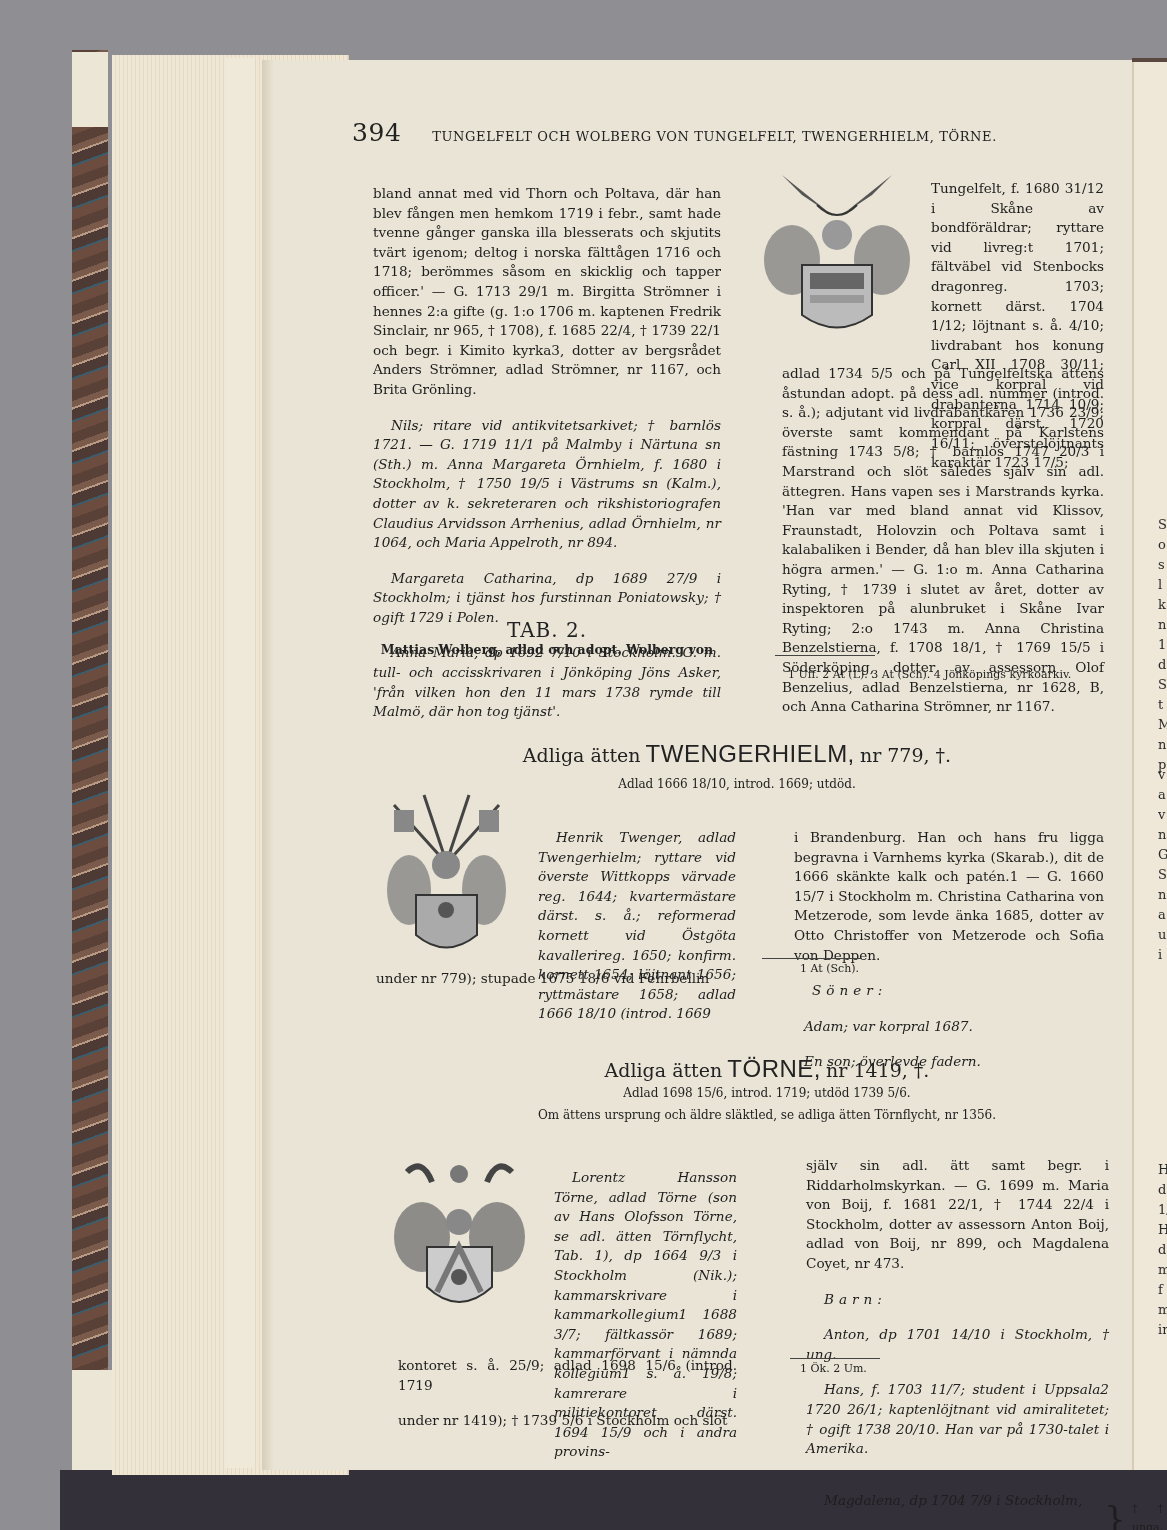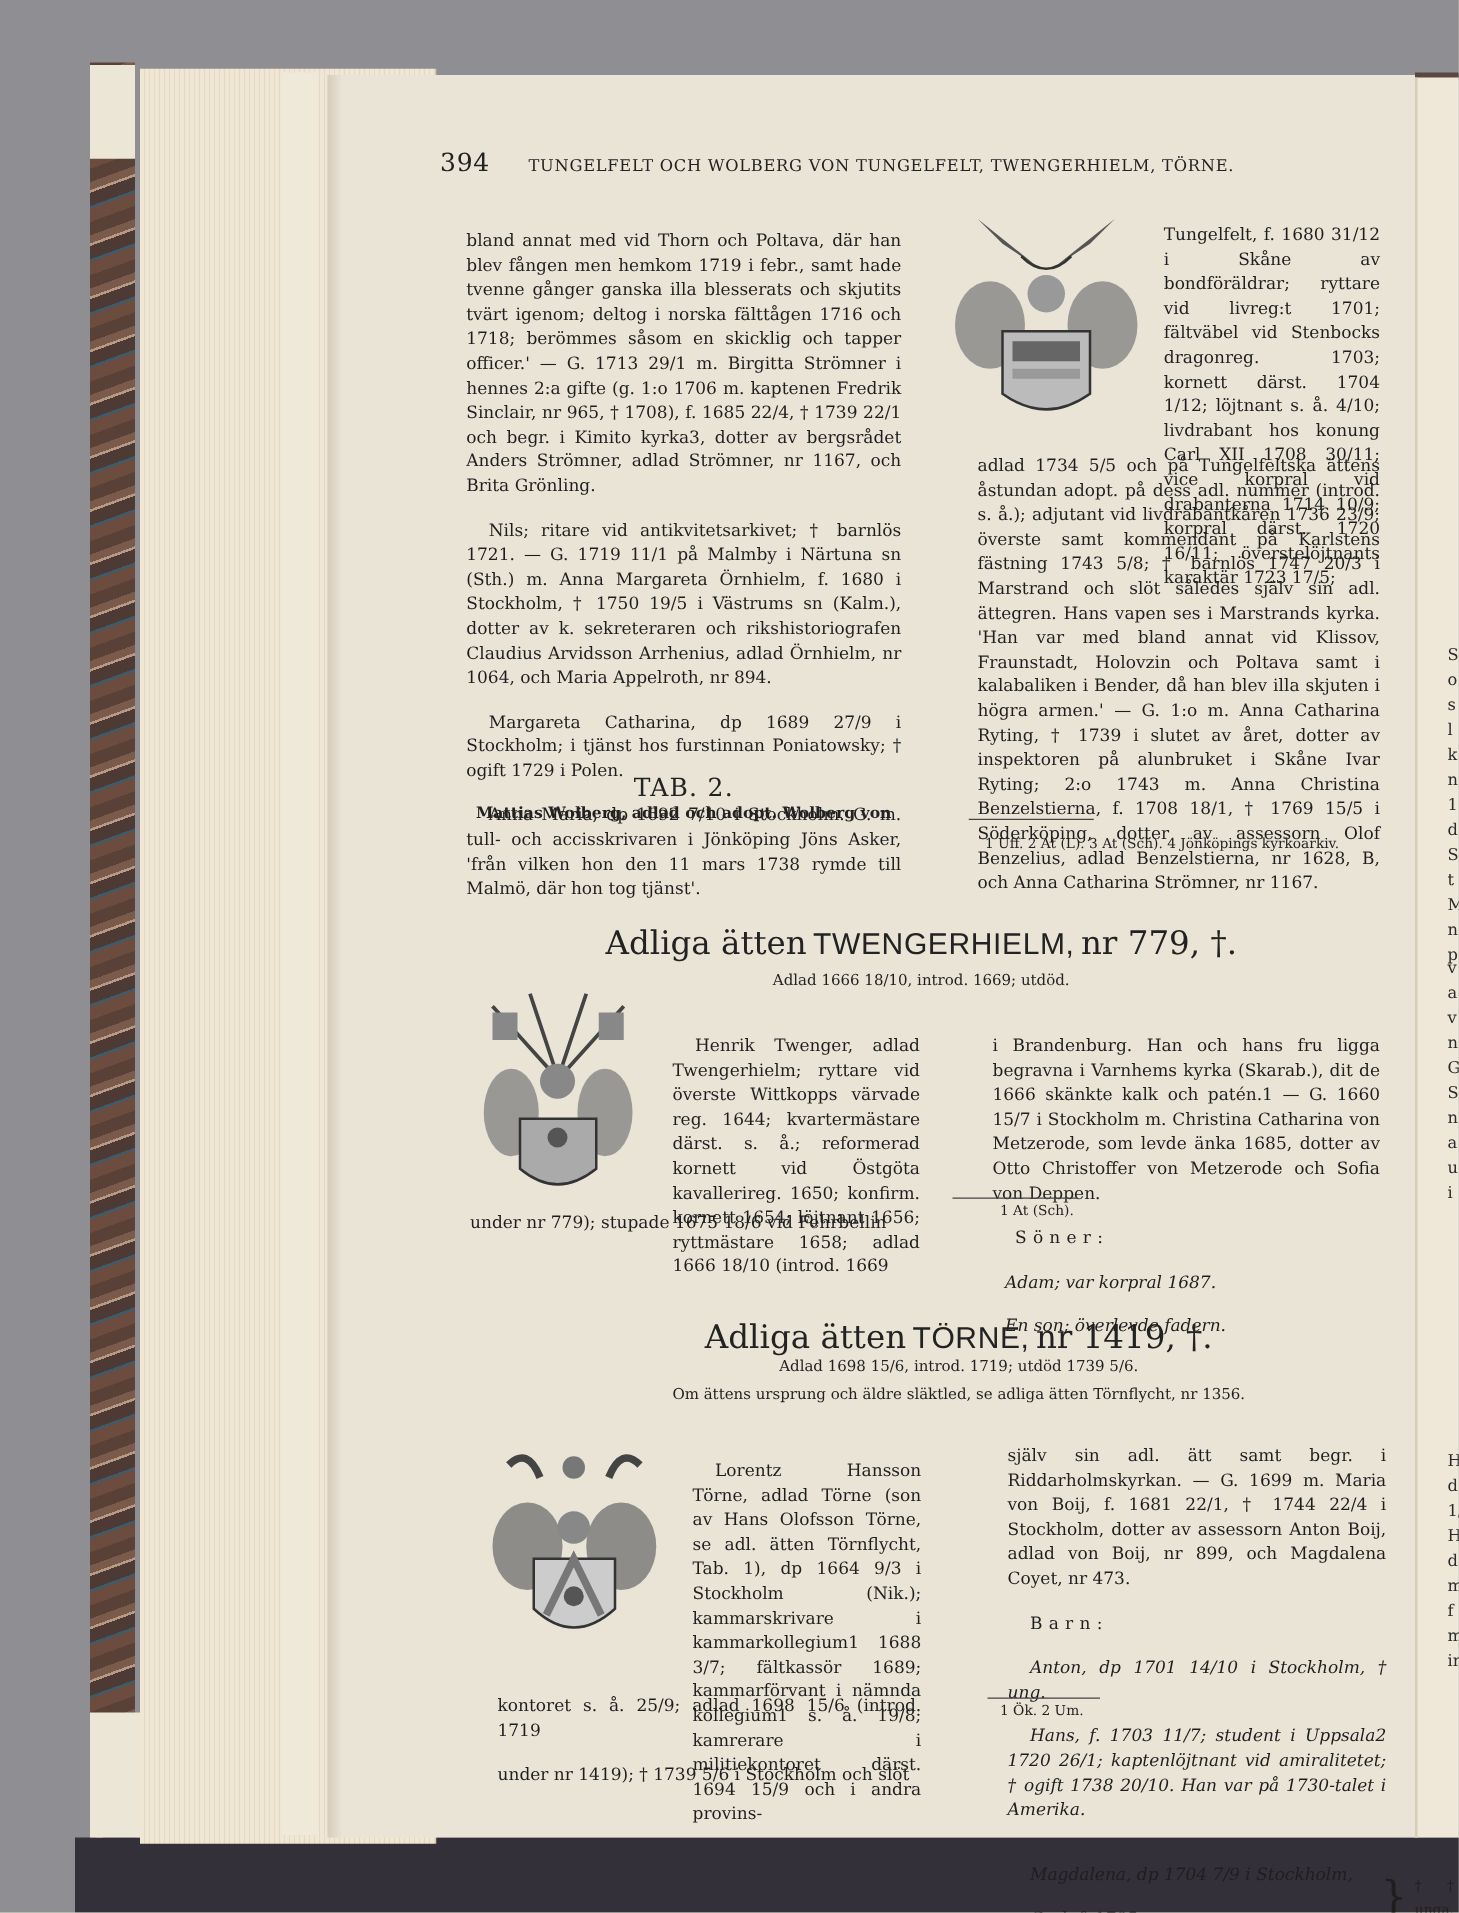--- a/index.html
+++ b/index.html
@@ -20,29 +20,29 @@
   }
   .stack-edge { position:absolute; left:225px; top:58px; width:30px; height:1410px; background:#efe9da; }
   .page { position:absolute; left:262px; top:60px; width:872px; height:1410px; background:#e9e4d6; }
   .page-gutter { position:absolute; left:262px; top:60px; width:12px; height:1410px; background:linear-gradient(90deg,#d6cdb9,#e9e4d6); }
   .next-page { position:absolute; left:1132px; top:62px; width:35px; height:1408px; background:#efe8d8; border-left:2px solid #d7ccb5; }
   .next-page-letters { position:absolute; left:1158px; font-size:13px; color:#2a2a2a; line-height:20px; }
   .top-strip { position:absolute; left:1132px; top:58px; width:35px; height:6px; background:#5a4840; }
 
   .txt { position:absolute; color:#1e1e1e; font-size:13.6px; line-height:19.6px; text-align:justify; }
   .txt p { margin:16px; }
-  .indent { text-indent:18px; }
+  .indent { text-indent:18px;font-style:italic; }
   .i { font-style:italic; }
   .b { font-weight:bold; }
   .running-head { position:absolute; left:352px; top:118px; width:700px; font-size:13px; letter-spacing:0.6px; color:#222; }
-  .running-head .pno { font-size:20px; margin-right:26px; }
+  .running-head .pno { font-size:25px; margin-right:26px; }
   .rule { position:absolute; height:1px; background:#444; }
   .footnote { position:absolute; font-size:11px; color:#222; }
   .heading { position:absolute; text-align:center; color:#222; }
-  .heading .pre { font-size:26px; }
+  .heading .pre { font-size:19px; }
   .heading .name { font-family:"Liberation Sans", sans-serif; font-size:24px; letter-spacing:0.5px; }
   .sub { position:absolute; text-align:center; font-size:12px; color:#222; }
   .spaced { letter-spacing:5px; }
   .arms { position:absolute; }
 </style>
 </head>
 <body>
 
 <div class="dark-base"></div>
 <div class="cover-left"></div>

